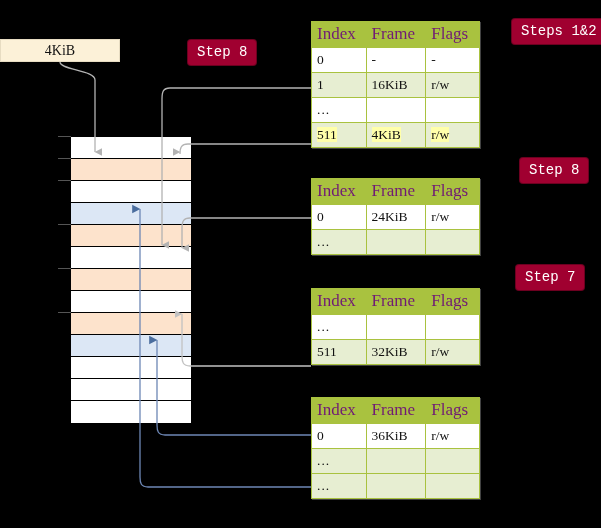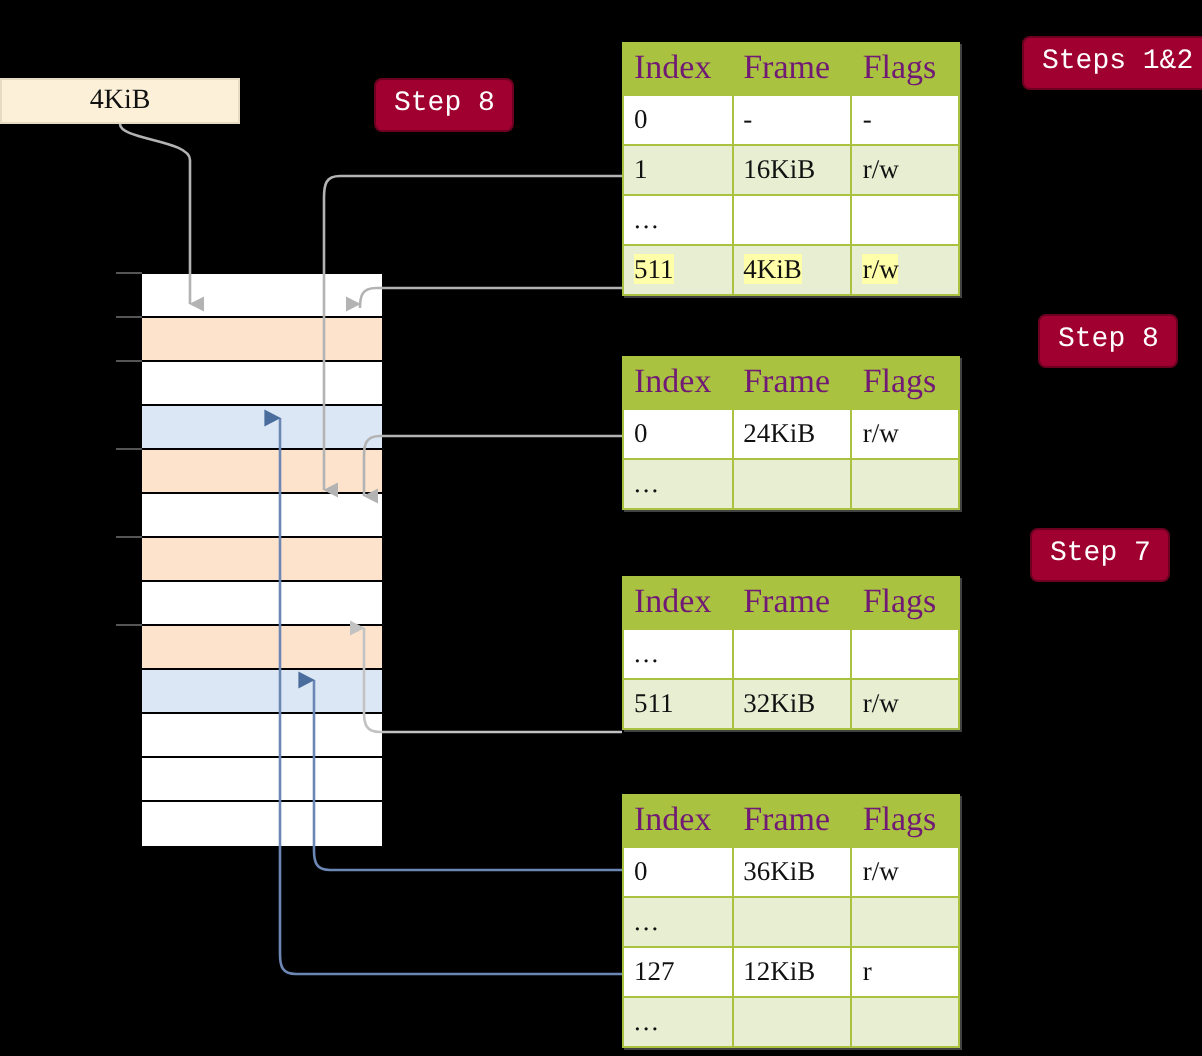--- a/index.html
+++ b/index.html
@@ -240,25 +240,20 @@
           <tr>
             <td class="c-index"><span>0</span></td>
             <td class="c-frame"><span>36KiB</span></td>
             <td class="c-flags"><span>r/w</span></td>
           </tr>
           <tr class="alt">
             <td class="c-index"><span class="dots">...</span></td>
             <td class="c-frame">&nbsp;</td>
             <td class="c-flags">&nbsp;</td>
           </tr>
-          <tr>
-            <td class="c-index"><span>127</span></td>
-            <td class="c-frame"><span>12KiB</span></td>
-            <td class="c-flags"><span>r</span></td>
-          </tr>
           <tr class="alt">
             <td class="c-index"><span class="dots">...</span></td>
             <td class="c-frame">&nbsp;</td>
             <td class="c-flags">&nbsp;</td>
           </tr>
         </tbody>
       </table>
     </div>
 
   <div id="badges-host">

